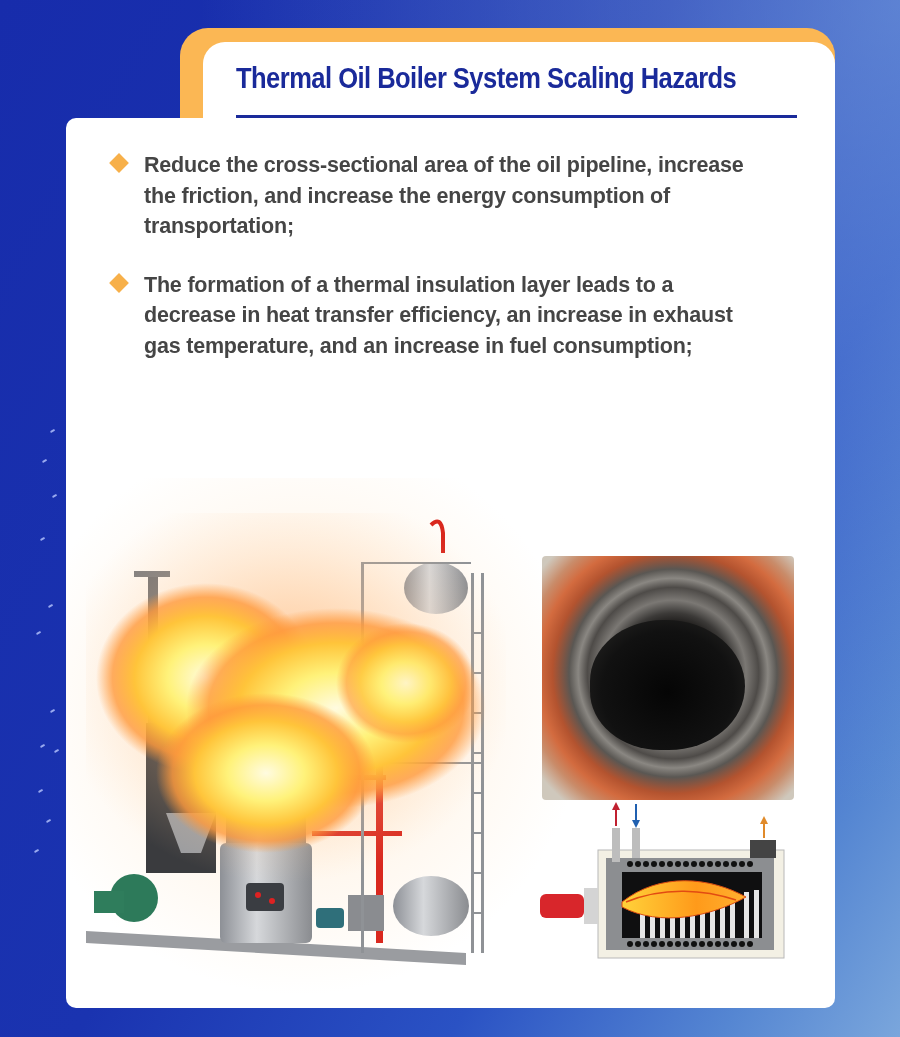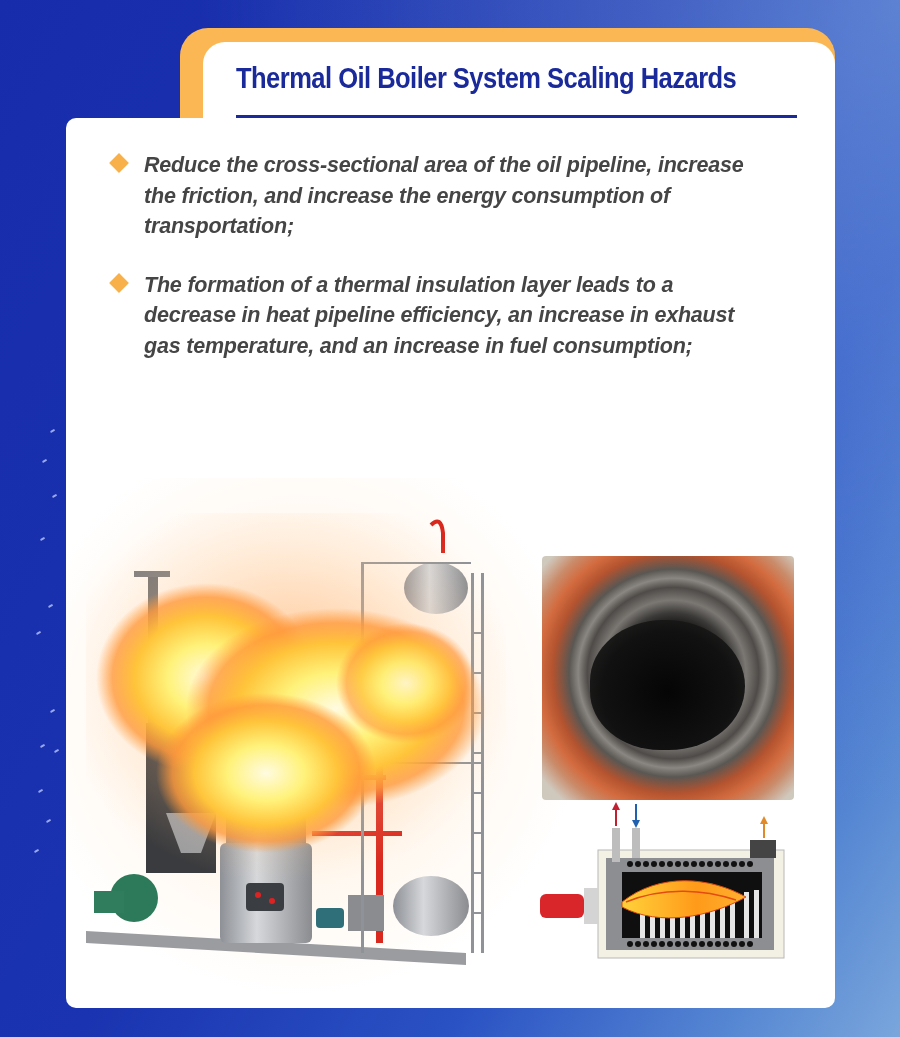--- a/index.html
+++ b/index.html
@@ -35,21 +35,21 @@
 
   .card {
     position: absolute; left: 66px; top: 118px; width: 769px; height: 890px;
     background: #ffffff; border-radius: 10px 0 10px 10px; overflow: hidden;
   }
   .card-glow {
     position: absolute; left: 0; top: 360px; width: 520px; height: 520px;
     background: radial-gradient(ellipse at 45% 45%, rgba(255,210,160,0.55) 0%, rgba(255,230,200,0.3) 40%, rgba(255,255,255,0) 70%);
   }
   .bullets { position: absolute; left: 42px; top: 32px; width: 660px; }
-  .bullet { position: relative; padding-left: 36px; margin-bottom: 28px; font-style: italic; }
+  .bullet { position: relative; padding-left: 36px; margin-bottom: 28px; }
   .diamond {
     position: absolute; left: 4px; top: 6px; width: 14px; height: 14px;
     background: #f7b04a; transform: rotate(45deg);
   }
   .bullet-text {
     font-size: 21.5px; line-height: 30.5px; color: #454545; font-weight: bold;
     letter-spacing: -0.2px;
   }
 
   
@@ -92,21 +92,21 @@
 <div class="card">
   <div class="card-glow"></div>
 
   <div class="bullets">
     <div class="bullet">
       <span class="diamond"></span>
       <div class="bullet-text">Reduce the cross-sectional area of the oil pipeline, increase the friction, and increase the energy consumption of transportation;</div>
     </div>
     <div class="bullet">
       <span class="diamond"></span>
-      <div class="bullet-text">The formation of a thermal insulation layer leads to a decrease in heat pipeline efficiency, an increase in exhaust gas temperature, and an increase in fuel consumption;</div>
+      <div class="bullet-text">The formation of a thermal insulation layer leads to a decrease in heat transfer efficiency, an increase in exhaust gas temperature, and an increase in fuel consumption;</div>
     </div>
   </div>
 
   <svg class="boiler-art" viewBox="0 0 420 480">
     <defs>
       <radialGradient id="fire1" cx="50%" cy="50%" r="50%">
         <stop offset="0%" stop-color="#fffbe0"></stop>
         <stop offset="35%" stop-color="#fff27a"></stop>
         <stop offset="65%" stop-color="#ffc43a"></stop>
         <stop offset="85%" stop-color="#ff9a3c" stop-opacity="0.8"></stop>

